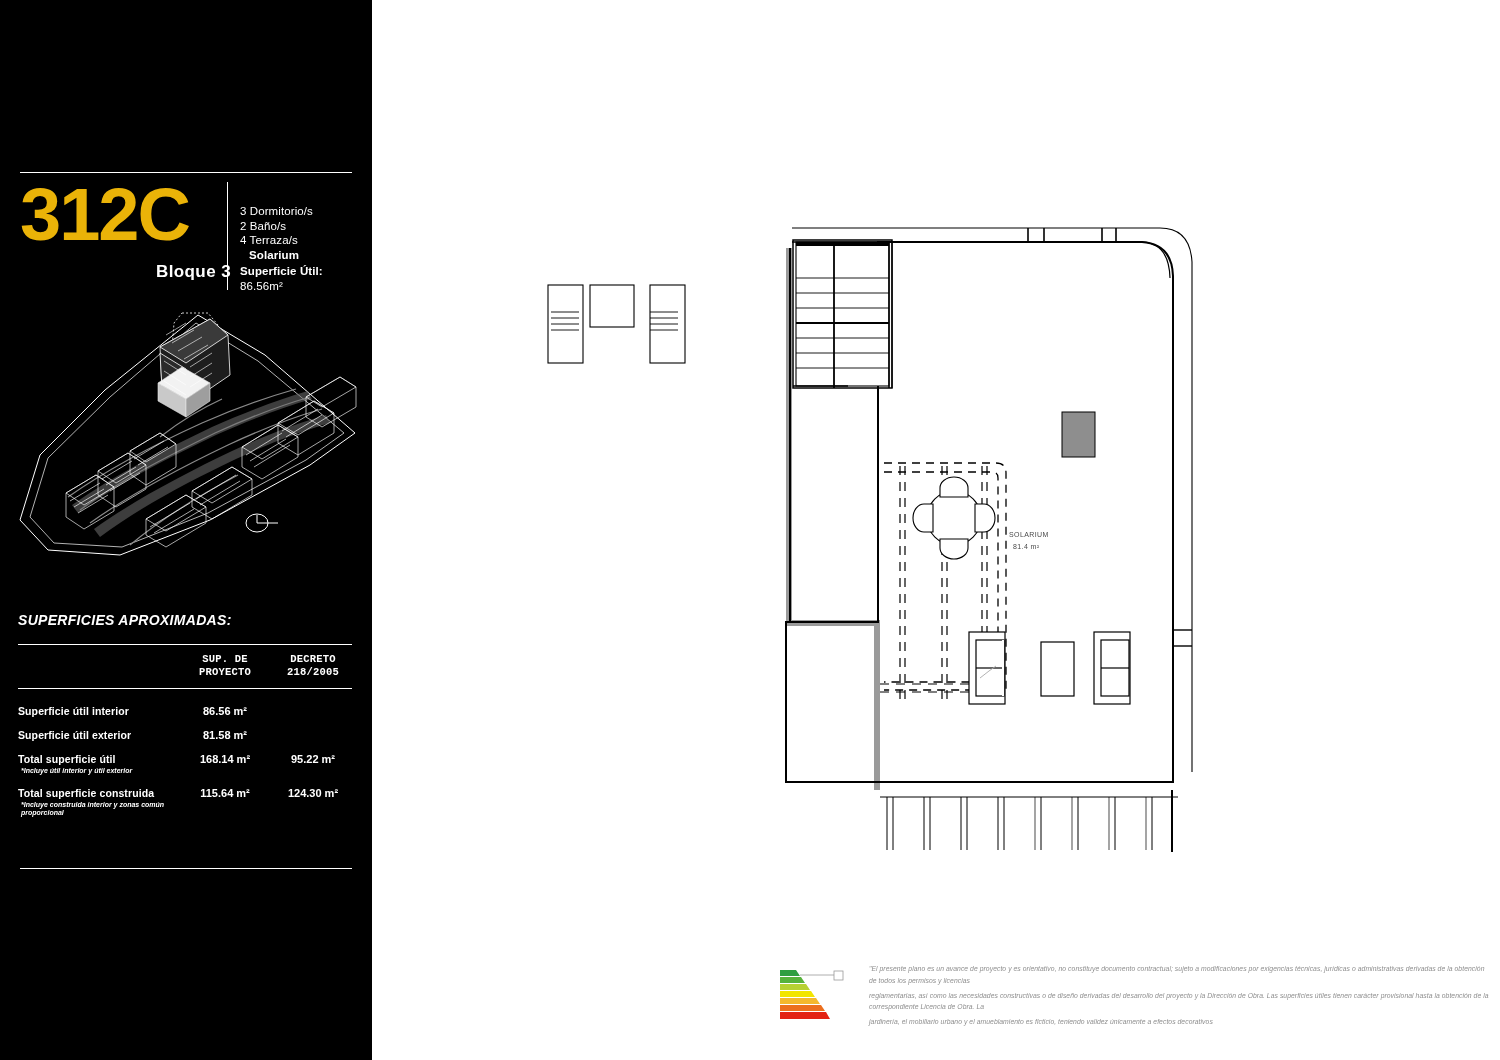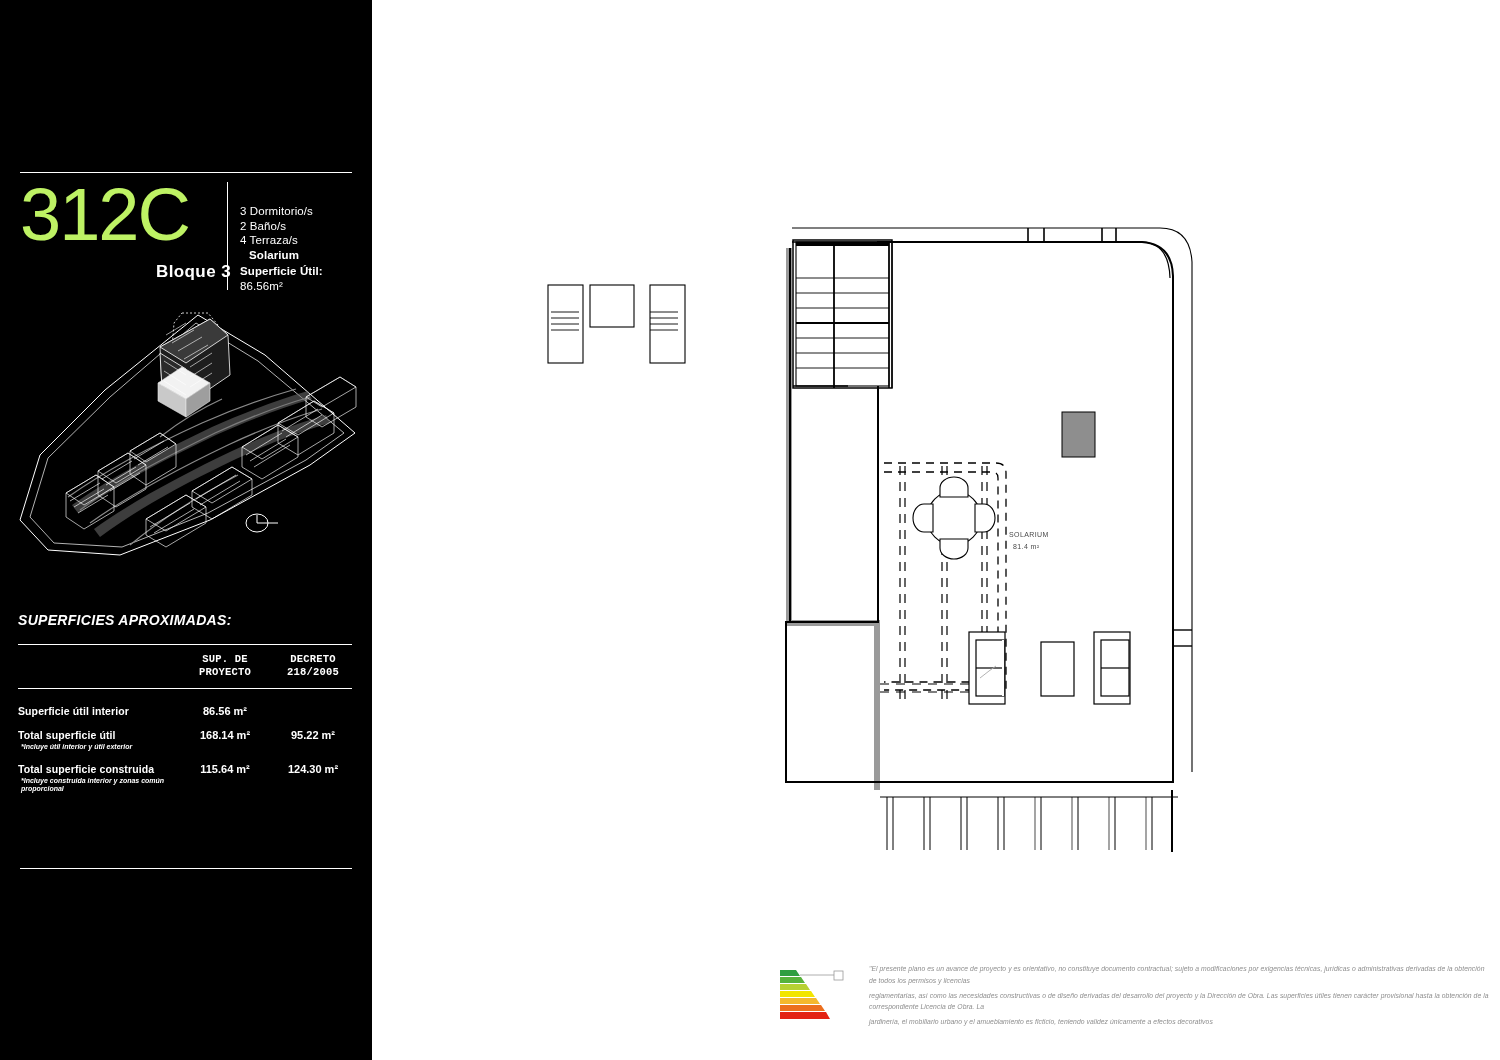--- a/index.html
+++ b/index.html
@@ -39,24 +39,24 @@
   #title-block {
     position: absolute;
     left: 20px; top: 176px;
     width: 332px;
     height: 124px;
   }
   #unit-code {
     position: absolute;
     left: 0; top: 0;
     font-size: 74px;
-    font-weight: 400;
+    font-weight: 700;
     letter-spacing: -2px;
     line-height: 78px;
-    color: #bef264;
+    color: #eab308;
   }
   #block-name {
     position: absolute;
     left: 16px; top: 86px;
     width: 195px;
     text-align: right;
     font-size: 17px;
     font-weight: bold;
     letter-spacing: .4px;
   }
@@ -301,20 +301,27 @@
       <tbody>
         <tr>
           <td class="rowlabel">
             <span>Superficie útil interior</span>
           </td>
           <td class="rowval">86.56 m²</td>
           <td class="rowval"></td>
         </tr>
         <tr>
           <td class="rowlabel">
+            <span>Superficie útil exterior</span>
+          </td>
+          <td class="rowval">81.58 m²</td>
+          <td class="rowval"></td>
+        </tr>
+        <tr>
+          <td class="rowlabel">
             <span>Total superficie útil</span>
             <span class="rownote">*Incluye útil interior y útil exterior</span>
           </td>
           <td class="rowval">168.14 m²</td>
           <td class="rowval">95.22 m²</td>
         </tr>
         <tr>
           <td class="rowlabel">
             <span>Total superficie construida</span>
             <span class="rownote">*Incluye construida interior y zonas común proporcional</span>

